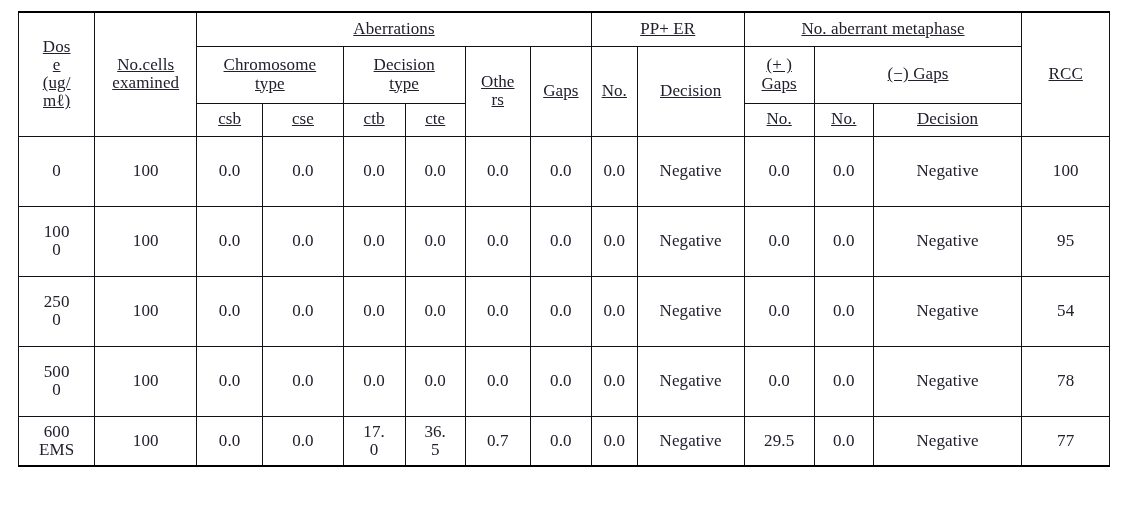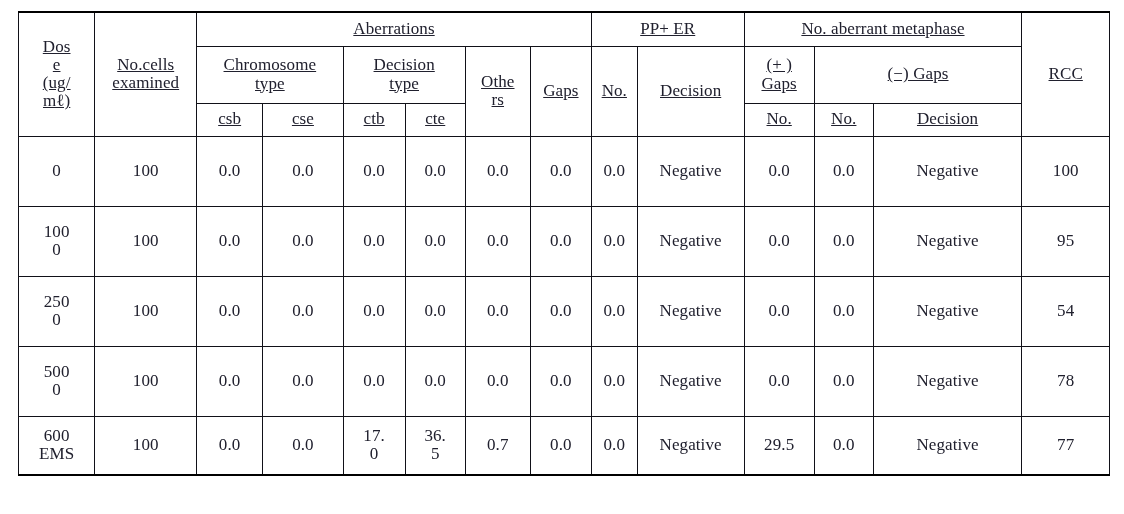--- a/index.html
+++ b/index.html
@@ -38,21 +38,21 @@
   
   table.cyto {
     border-top: 2px solid #000;
     border-bottom: 2px solid #000;
   }
   td.hdr {
     font-size: 17px;
     text-decoration: underline;
   }
   .r-dose   { height: 70px; }
-  .r-dose-last { height: 59px; border-radius: 22px; }
+  .r-dose-last { height: 50px; border-radius: 22px; }
   .h1 { height: 34px; }
   .h2 { height: 57px; }
   .h3 { height: 33px; }
 
   .wrapcell {
     display: block;
     white-space: pre-line;
   }
   .nowrap { white-space: nowrap; text-align: center; }
 </style>

